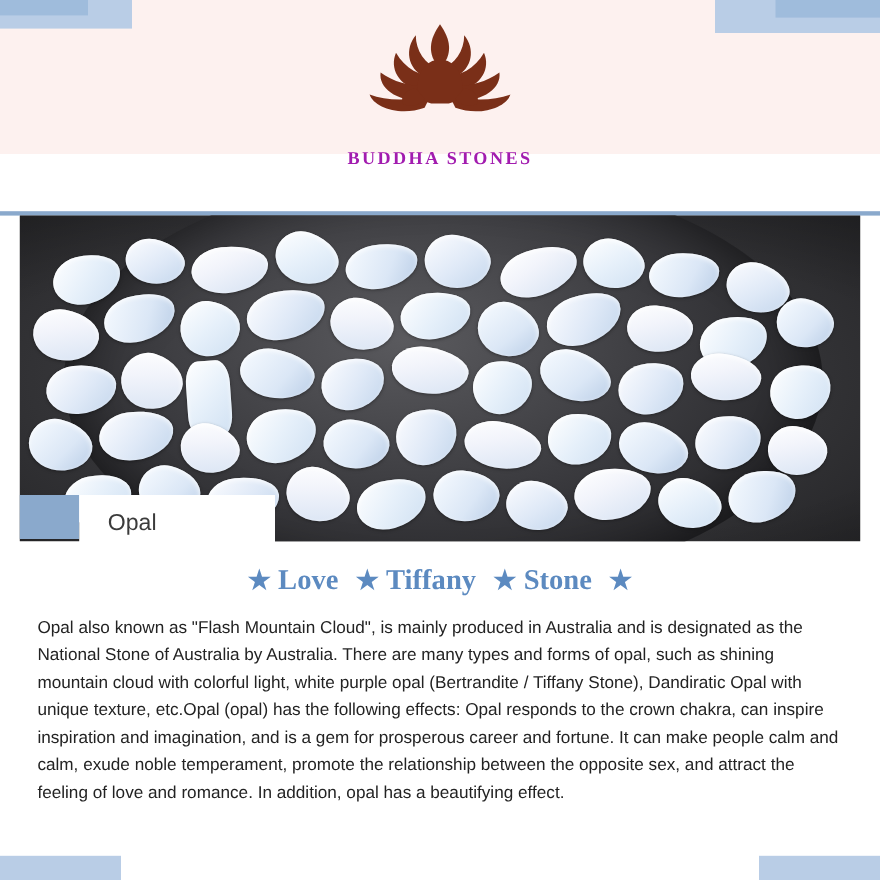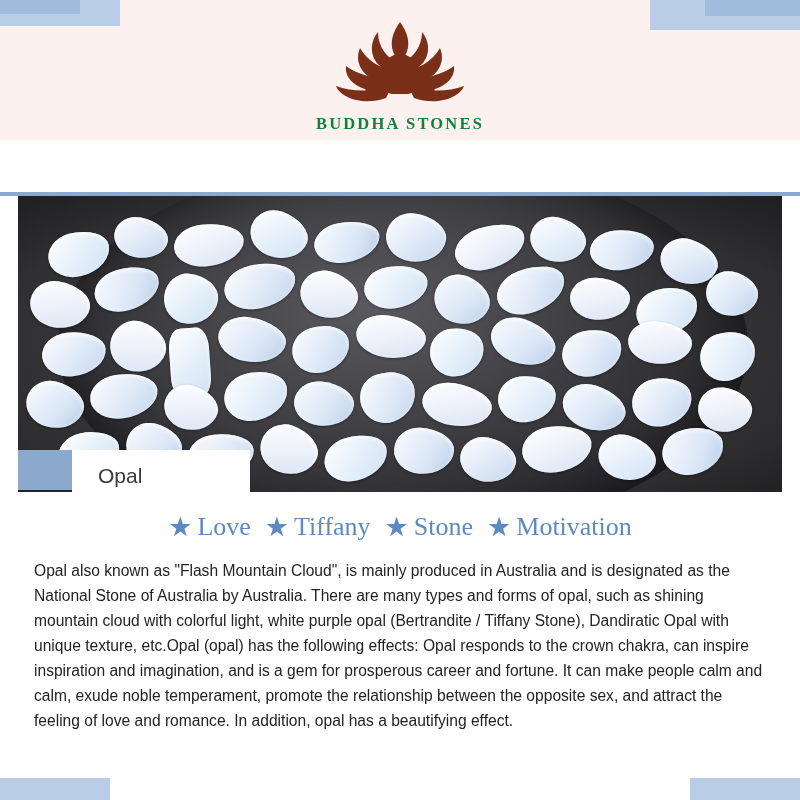--- a/index.html
+++ b/index.html
@@ -64,24 +64,24 @@
     top: 18px;
     left: 0;
     width: 800px;
     text-align: center;
   }
   .logo-mark {
     display: block;
     margin: 0 auto;
   }
   .brand-name {
-    margin-top: 0;
+    margin-top: 20px;
     font-size: 16.5px;
     letter-spacing: 2.2px;
-    color: #15803d;
+    color: #a21caf;
     font-weight: bold;
     font-family: "Liberation Serif", serif;
   }
 
   
   .title-banner {
     position: absolute;
     top: 142px;
     left: 0;
     width: 800px;
@@ -194,21 +194,21 @@
     align-items: center;
     gap: 5px;
   }
   .benefit .star {
     color: #5c8ac0;
     font-size: 27px;
     line-height: 1;
   }
   .benefit .label {
     font-family: "Liberation Serif", serif;
-    font-weight: normal;
+    font-weight: bold;
     font-size: 26px;
     color: #5c8ac0;
   }
 
   
   .body-copy {
     position: absolute;
     top: 558px;
     left: 34px;
     width: 736px;
@@ -351,21 +351,20 @@
     <div class="benefit">
       <span class="star">★</span>
       <span class="label">Tiffany</span>
     </div>
     <div class="benefit">
       <span class="star">★</span>
       <span class="label">Stone</span>
     </div>
     <div class="benefit">
       <span class="star">★</span>
-      <span class="label">Motivation</span>
     </div>
   </div>
 
   <div class="body-copy">Opal also known as "Flash Mountain Cloud", is mainly produced in Australia and is designated as the National Stone of Australia by Australia. There are many types and forms of opal, such as shining mountain cloud with colorful light, white purple opal (Bertrandite / Tiffany Stone), Dandiratic Opal with unique texture, etc.Opal (opal) has the following effects: Opal responds to the crown chakra, can inspire inspiration and imagination, and is a gem for prosperous career and fortune. It can make people calm and calm, exude noble temperament, promote the relationship between the opposite sex, and attract the feeling of love and romance. In addition, opal has a beautifying effect.</div>
 
   <div class="bottom-left"></div>
   <div class="bottom-right"></div>
 
 </div>
 

